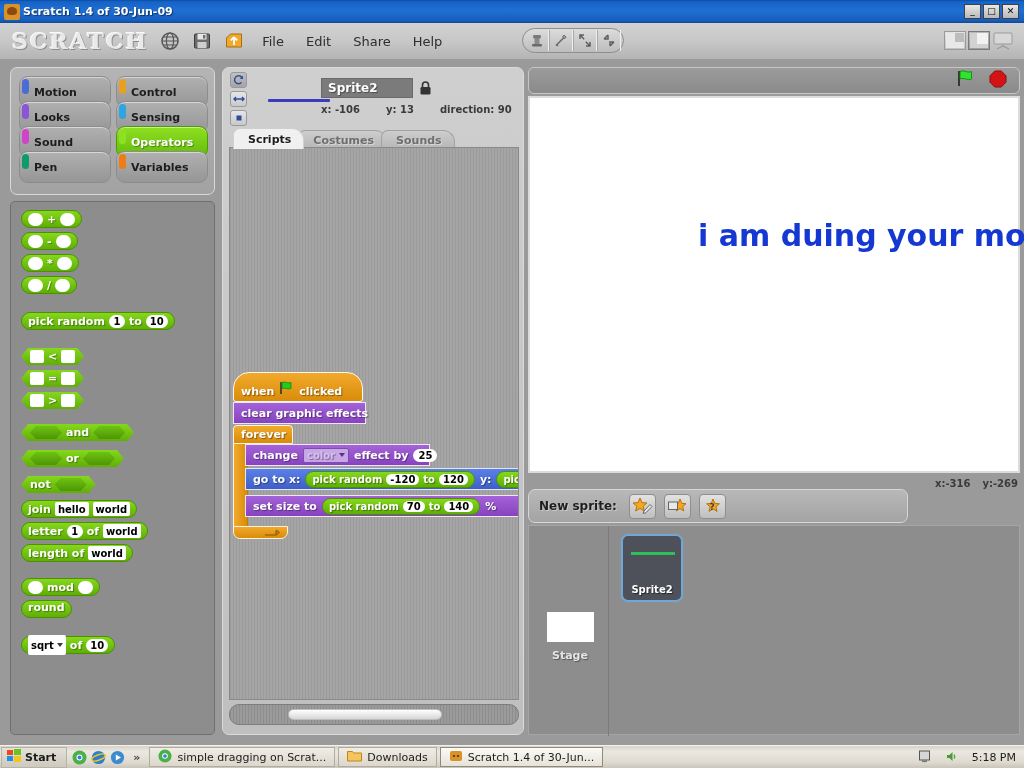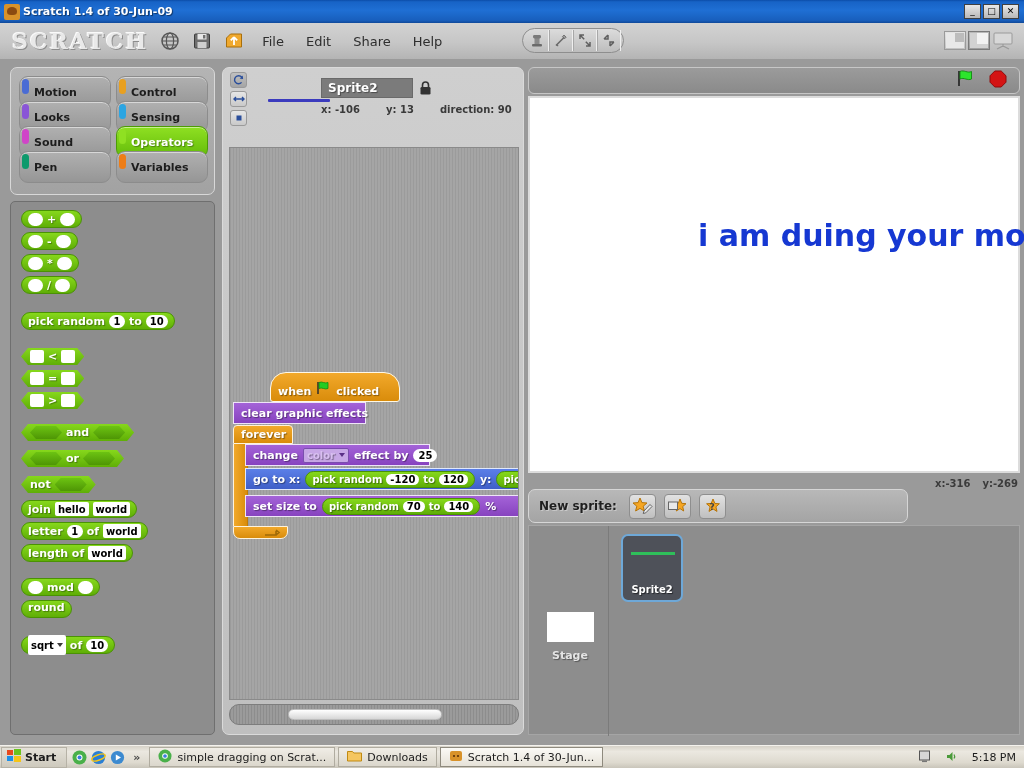--- a/index.html
+++ b/index.html
@@ -246,21 +246,21 @@
     height: 22px; padding: 0 7px;
     font-size: 11px; font-weight: bold; color: #fff;
     font-family: "DejaVu Sans", sans-serif;
     text-shadow: 1px 1px 1px rgba(0,0,0,.4);
     white-space: nowrap;
   }
   .hat {
     background: linear-gradient(180deg,#f2a92b,#d98c0b);
     border: 1px solid #fff8e6;
     border-radius: 16px 16px 3px 3px; height: 30px; padding-top: 8px;
-    align-items: flex-end; padding-bottom: 3px; margin-left: 37px;
+    align-items: flex-end; padding-bottom: 3px;
   }
   .purple { background: linear-gradient(180deg,#a463d8,#8743bf); border: 1px solid #efe4f8; }
   .ctrl   { background: linear-gradient(180deg,#f2a92b,#d98c0b); border: 1px solid #fff3dc; }
   .sblk .grnum {
     background: #fff; color: #000; text-shadow: none; font-size: 10px;
     border-radius: 8px; padding: 1px 5px; font-weight: bold;
   }
   .inner-green {
     display: flex; align-items: center; gap: 4px;
     background: linear-gradient(180deg,#86d81c,#5fae06);
@@ -657,20 +657,25 @@
             <span>x:</span> <span>-106</span>
           </span>
           <span>
             <span>y:</span> <span>13</span>
           </span>
           <span>
             <span>direction:</span> <span>90</span>
           </span>
         </div>
 
+        <div class="tabs">
+          <div class="tab sel">Scripts</div>
+          <div class="tab">Costumes</div>
+          <div class="tab">Sounds</div>
+        </div>
       </div>
 
       <div class="script-area">
 
         <div class="sblk hat" style="left:3px; top:224px; width:130px;">
           <span>when</span>
           <span>
             <svg width="15" height="14" viewBox="0 0 15 14">
                 <path d="M2 1v12" stroke="#2c2c2c" stroke-width="1.5"></path>
                 <path d="M3 1.5c3-1.6 6 1.6 9 0v6c-3 1.6-6-1.6-9 0z" fill="#22cc22" stroke="#0f8a0f" stroke-width=".8"></path>

